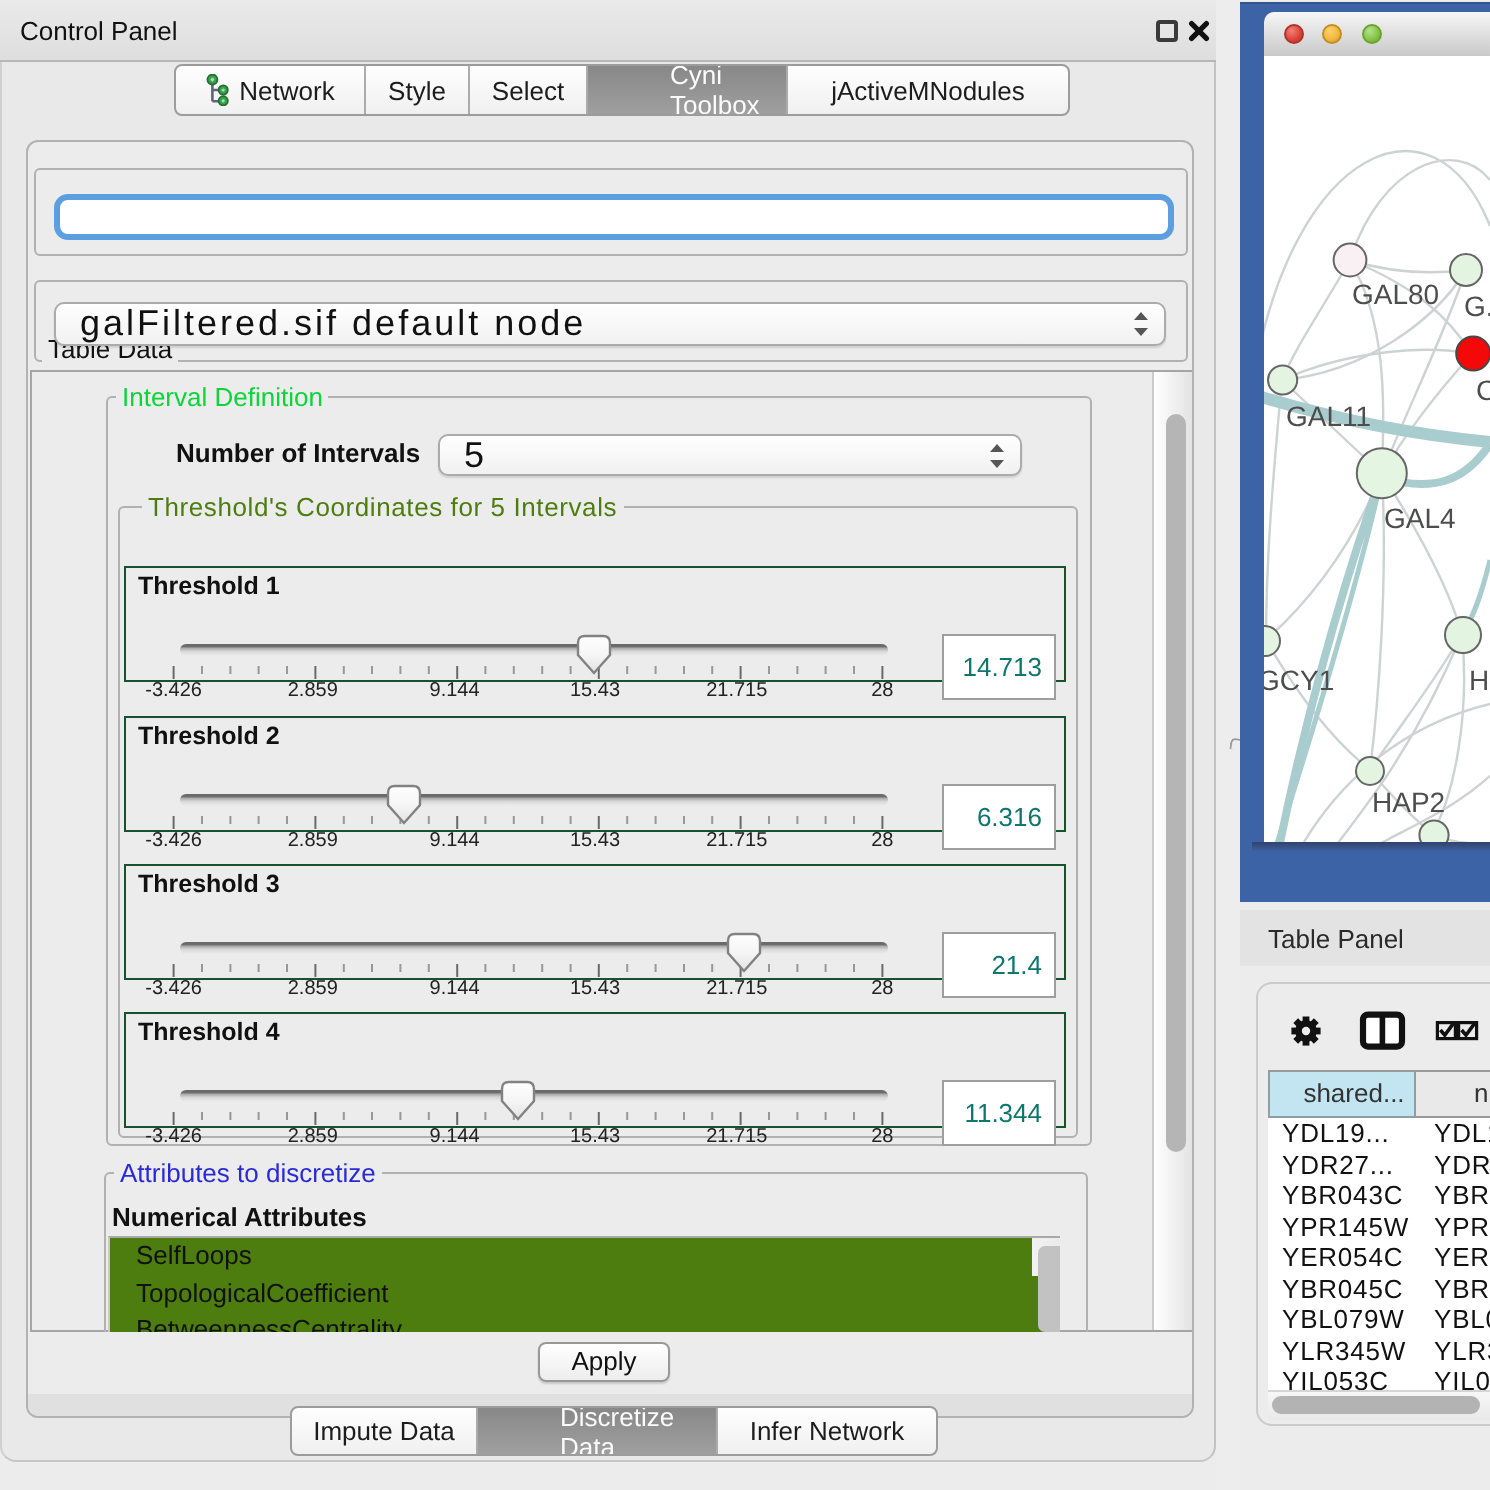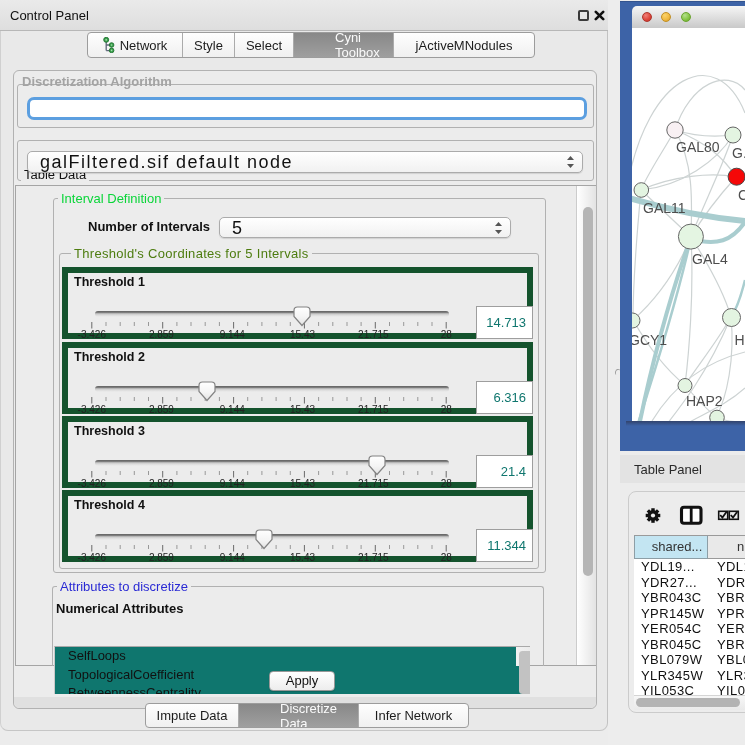--- a/index.html
+++ b/index.html
@@ -24,29 +24,29 @@
 .group{border:1px solid #b1b1b1;border-radius:3px;}
 .glabel{font-size:13px;background:#ececec;padding:0 3px;white-space:nowrap;}
 
 .combo{background:linear-gradient(#ffffff,#f1f1f1);border:1px solid #ababab;border-radius:5px;box-sizing:border-box;font-size:18px;letter-spacing:1.5px;color:#111;box-shadow:0 1px 1px rgba(0,0,0,0.12);}
 .combo .ct{position:absolute;left:12px;top:50%;transform:translateY(-50%);}
 .combo .arr{position:absolute;right:7px;top:50%;transform:translateY(-50%);width:9px;height:14px;}
 .arr svg{display:block;}
 
 #spane{left:15px;top:185px;width:581px;height:481px;border:1px solid #a5a5a5;box-sizing:border-box;background:#ececec;overflow:hidden;}
 
-.titem{left:47px;width:471px;height:72px;border:6px solid #14532d;background:#ececec;box-sizing:border-box;}
+.titem{left:47px;width:471px;height:58px;border:1px solid #14532d;background:#ececec;box-sizing:border-box;margin-top:16px;}
 .titem .tl{left:6px;top:2px;font-weight:bold;font-size:12.5px;color:#111;}
 .track{left:27px;width:354px;height:6px;background:linear-gradient(#6a6a6a 0%,#6a6a6a 20%,#b0b0b0 38%,#d8d8d8 62%,#ededed 100%);border-radius:3px;box-sizing:border-box;}
 .tlabels{left:0;width:471px;font-size:10px;color:#222;}
 .tlabels span{position:absolute;transform:translateX(-50%);}
 .vfield{left:408px;top:33px;width:57px;height:33px;background:#fff;border:1px solid #9e9e9e;box-sizing:border-box;font-size:13px;color:#0f766e;text-align:right;line-height:31px;padding-right:6px;}
 .thumbsvg{top:32.5px;}
 
-#attrlist{left:54px;top:618px;width:475px;height:47px;background:#0f766e;border-top:1px solid #a9a9a9;border-left:1px solid #c9c9c9;font-size:13px;color:#111;overflow:hidden;margin-top:28px;}
+#attrlist{left:54px;top:618px;width:475px;height:47px;background:#4d7c0f;border-top:1px solid #a9a9a9;border-left:1px solid #c9c9c9;font-size:13px;color:#111;overflow:hidden;}
 #attrlist div{padding-left:13px;height:18.5px;line-height:18.5px;}
 #alsb{left:461px;top:0px;width:13px;height:47px;background:linear-gradient(90deg,#f2f2f2,#e5e5e5);}
 #alsb .thumb{left:3px;top:4px;width:7px;height:43px;background:#c2c2c2;border-radius:3.5px;}
 
 #applybtn{left:269px;top:671px;width:66px;height:20px;border:1px solid #989898;border-radius:4px;background:linear-gradient(#ffffff,#ededed);font-size:13px;color:#111;text-align:center;line-height:18px;box-sizing:border-box;box-shadow:0 1px 1px rgba(0,0,0,0.15);}
 #botstrip{left:14px;top:697px;width:582px;height:11px;background:#e0e0e0;border-radius:0 0 6px 6px;}
 
 #gap{left:608px;top:0;width:12px;height:745px;background:#ededed;}
 #bluebg{left:620px;top:1px;width:125px;height:449px;background:#3d63a7;border-top:1px solid #33538e;}
 #ntitle{left:632px;top:6px;width:113px;height:22px;background:linear-gradient(#f6f6f6,#c9c9c9);border-bottom:1px solid #8f8f8f;border-radius:5px 0 0 0;}
@@ -216,21 +216,20 @@
     Network</div>
   <div class="tab" style="width:52px;">Style</div>
   <div class="tab" style="width:59px;">Select</div>
   <div class="tab sel" style="width:100px;">Cyni Toolbox</div>
   <div class="tab" style="width:140px;">jActiveMNodules</div>
 </div>
 
 <div class="abs" id="cyni"></div>
 
 <div class="abs group" style="left:17px;top:84px;width:575px;height:42px;"></div>
-<div class="abs" id="dalabel">Discretization Algorithm</div>
 <div class="abs" id="dacombo"></div>
 
 <div class="abs group" style="left:17px;top:140px;width:575px;height:39px;"></div>
 <div class="abs glabel" style="left:21px;top:134px;color:#111;margin-top:33px;">Table Data</div>
 <div class="abs combo" style="left:27px;top:151px;width:556px;height:22px;">
   <span class="ct">galFiltered.sif default node</span>
   <span class="arr">
         <svg width="9" height="14" viewBox="0 0 9 14">
           <path d="M4.5,1 L8,5 L1,5 Z" fill="#555"></path>
           <path d="M4.5,13 L8,9 L1,9 Z" fill="#555"></path>

